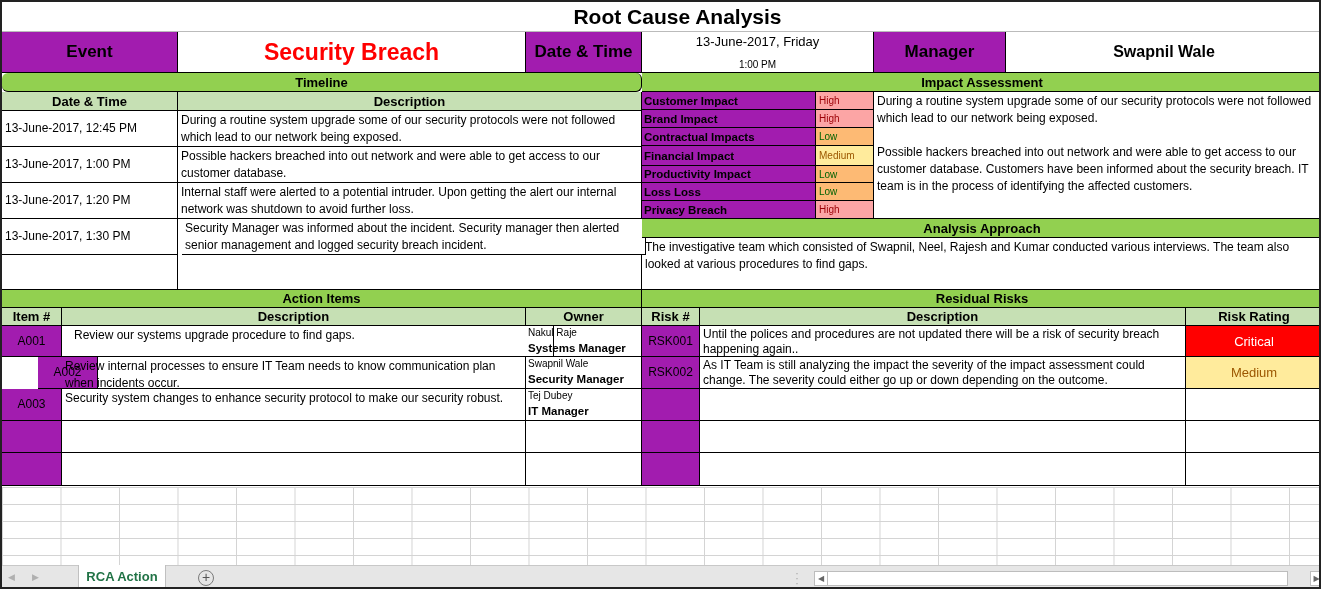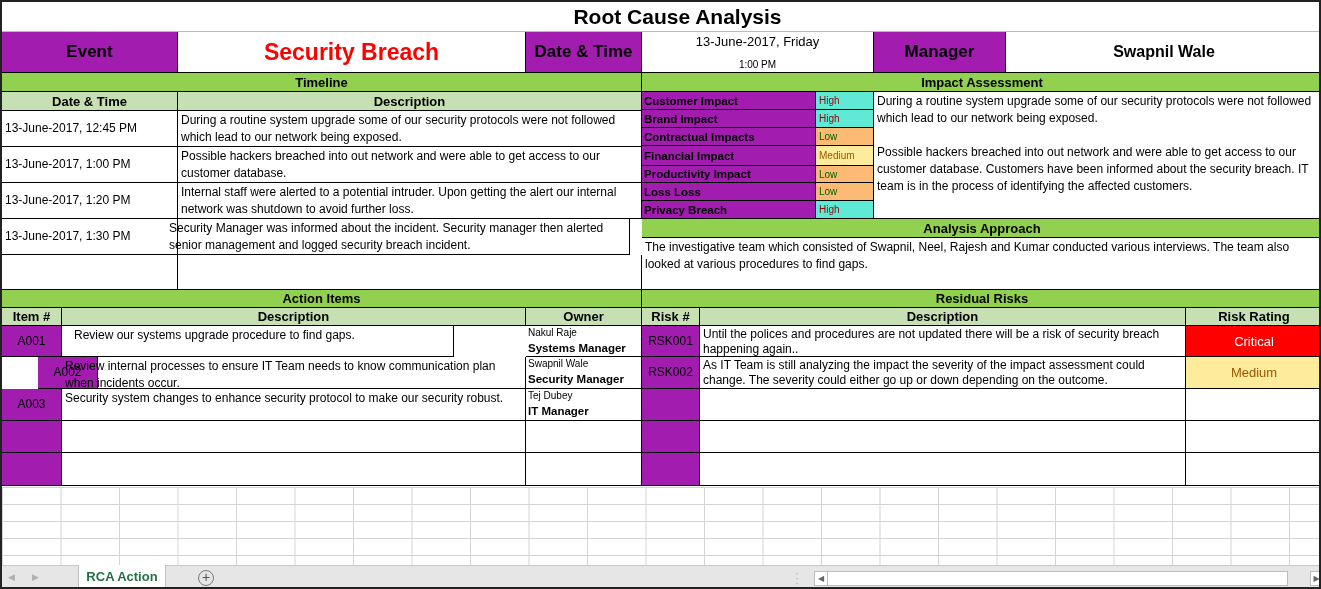--- a/index.html
+++ b/index.html
@@ -23,21 +23,21 @@
   .dt-val .d1 { font-size: 13px; }
   .dt-val .d2 { font-size: 10px; margin-top: 10px; }
   .mgr-val { font-size: 16px; font-weight: bold; }
 
   .sec-head { font-size: 13px; font-weight: bold; }
   .col-head { font-size: 13px; font-weight: bold; }
   .txt { font-size: 12px; line-height: 17px; padding: 1px 3px; }
 
   .impact-label { font-size: 11.5px; font-weight: bold; padding-left: 2px; display: flex; align-items: center; }
   .lvl { font-size: 10px; padding-left: 3px; display: flex; align-items: center; }
-  .lvl-high { background: #5eead4; color: #9c0006; text-align: center; }
+  .lvl-high { background: #fca5a5; color: #9c0006; text-align: center; }
   .lvl-low { background: #fdba74; color: #006100; }
   .lvl-medium { background: #ffeb9c; color: #9c5700; }
 
   .owner-name { font-size: 10px; display: block; line-height: 14px; }
   .owner-role { font-size: 11.5px; font-weight: bold; display: block; line-height: 16px; }
 
   .rating-critical { background: #ff0000; color: #ffffff; font-size: 13px; }
   .rating-medium { background: #ffeb9c; color: #9c5700; font-size: 13px; }
 
   
@@ -68,32 +68,32 @@
   <div class="cell orange center hdr-label" style="left:0;top:30px;width:176px;height:41px;">Event</div>
   <div class="cell center event-val" style="left:176px;top:30px;width:348px;height:41px;">Security Breach</div>
   <div class="cell orange center hdr-label" style="left:524px;top:30px;width:116px;height:41px;">Date &amp; Time</div>
   <div class="cell center dt-val" style="left:640px;top:30px;width:232px;height:41px;">
     <span class="d1">13-June-2017, Friday</span>
     <span class="d2">1:00 PM</span>
   </div>
   <div class="cell orange center hdr-label" style="left:872px;top:30px;width:132px;height:41px;">Manager</div>
   <div class="cell center mgr-val" style="left:1004px;top:30px;width:317px;height:41px;">Swapnil Wale</div>
 
-  <div class="cell green center sec-head" style="left:0;top:71px;width:640px;height:19px;">Timeline</div>
+  <div class="cell green center sec-head" style="left:0;top:71px;width:640px;height:19px;border-radius:6px;">Timeline</div>
   <div class="cell lgreen center col-head" style="left:0;top:90px;width:176px;height:19px;">Date &amp; Time</div>
   <div class="cell lgreen center col-head" style="left:176px;top:90px;width:464px;height:19px;">Description</div>
 
   <div class="cell txt" style="left:0;top:109px;width:176px;height:36px;display:flex;align-items:center;">13-June-2017,   12:45 PM</div>
   <div class="cell txt" style="left:176px;top:109px;width:464px;height:36px;">During a routine system upgrade some of our security protocols were not followed which lead to our network being exposed.</div>
   <div class="cell txt" style="left:0;top:145px;width:176px;height:36px;display:flex;align-items:center;">13-June-2017,   1:00 PM</div>
   <div class="cell txt" style="left:176px;top:145px;width:464px;height:36px;">Possible hackers breached into out network and were able to get access to our customer database.</div>
   <div class="cell txt" style="left:0;top:181px;width:176px;height:36px;display:flex;align-items:center;">13-June-2017,   1:20 PM</div>
   <div class="cell txt" style="left:176px;top:181px;width:464px;height:36px;">Internal staff were alerted to a potential intruder. Upon getting the alert our internal network was shutdown to avoid further loss.</div>
   <div class="cell txt" style="left:0;top:217px;width:176px;height:36px;display:flex;align-items:center;">13-June-2017,   1:30 PM</div>
-  <div class="cell txt" style="left:164px;top:217px;width:464px;height:36px;">Security Manager was informed about the incident. Security manager then alerted senior management and logged security breach incident.</div>
+  <div class="cell txt" style="left:180px;top:217px;width:464px;height:36px;">Security Manager was informed about the incident. Security manager then alerted senior management and logged security breach incident.</div>
   <div class="cell txt" style="left:0;top:253px;width:176px;height:35px;"></div>
   <div class="cell txt" style="left:176px;top:253px;width:464px;height:35px;"></div>
 
   <div class="cell green center sec-head" style="left:640px;top:71px;width:681px;height:19px;">Impact Assessment</div>
 
   <div class="cell orange impact-label" style="left:640px;top:90px;width:174px;height:18px;">Customer Impact</div>
   <div class="cell lvl lvl-high" style="left:814px;top:90px;width:58px;height:18px;">High</div>
   <div class="cell orange impact-label" style="left:640px;top:108px;width:174px;height:18px;">Brand Impact</div>
   <div class="cell lvl lvl-high" style="left:814px;top:108px;width:58px;height:18px;">High</div>
   <div class="cell orange impact-label" style="left:640px;top:126px;width:174px;height:18px;">Contractual Impacts</div>
@@ -114,21 +114,21 @@
 
   <div class="cell green center sec-head" style="left:640px;top:217px;width:681px;height:19px;">Analysis Approach</div>
   <div class="cell txt" style="left:640px;top:236px;width:681px;height:52px;">The investigative team which consisted of Swapnil, Neel, Rajesh and Kumar conducted various interviews. The team also looked at various procedures to find gaps.</div>
 
   <div class="cell green center sec-head" style="left:0;top:288px;width:640px;height:18px;">Action Items</div>
   <div class="cell lgreen center col-head" style="left:0;top:306px;width:60px;height:18px;">Item #</div>
   <div class="cell lgreen center col-head" style="left:60px;top:306px;width:464px;height:18px;">Description</div>
   <div class="cell lgreen center col-head" style="left:524px;top:306px;width:116px;height:18px;">Owner</div>
 
   <div class="cell orange center txt" style="left:0;top:324px;width:60px;height:31px;">A001</div>
-  <div class="cell txt" style="left:60px;top:324px;width:392px;height:31px;padding-left:12px;">Review our systems upgrade procedure to find gaps.</div>
+  <div class="cell txt" style="left:60px;top:324px;width:492px;height:31px;padding-left:12px;">Review our systems upgrade procedure to find gaps.</div>
   <div class="cell" style="left:524px;top:324px;width:116px;height:31px;padding-left:2px;">
     <span class="owner-name">Nakul Raje</span>
     <span class="owner-role">Systems Manager</span>
   </div>
 
   <div class="cell orange center txt" style="left:0;top:355px;width:60px;height:32px;margin-left:36px;">A002</div>
   <div class="cell txt" style="left:60px;top:355px;width:464px;height:32px;">Review internal processes to ensure IT Team needs to know communication plan when incidents occur.</div>
   <div class="cell" style="left:524px;top:355px;width:116px;height:32px;padding-left:2px;">
     <span class="owner-name">Swapnil Wale</span>
     <span class="owner-role">Security Manager</span>

